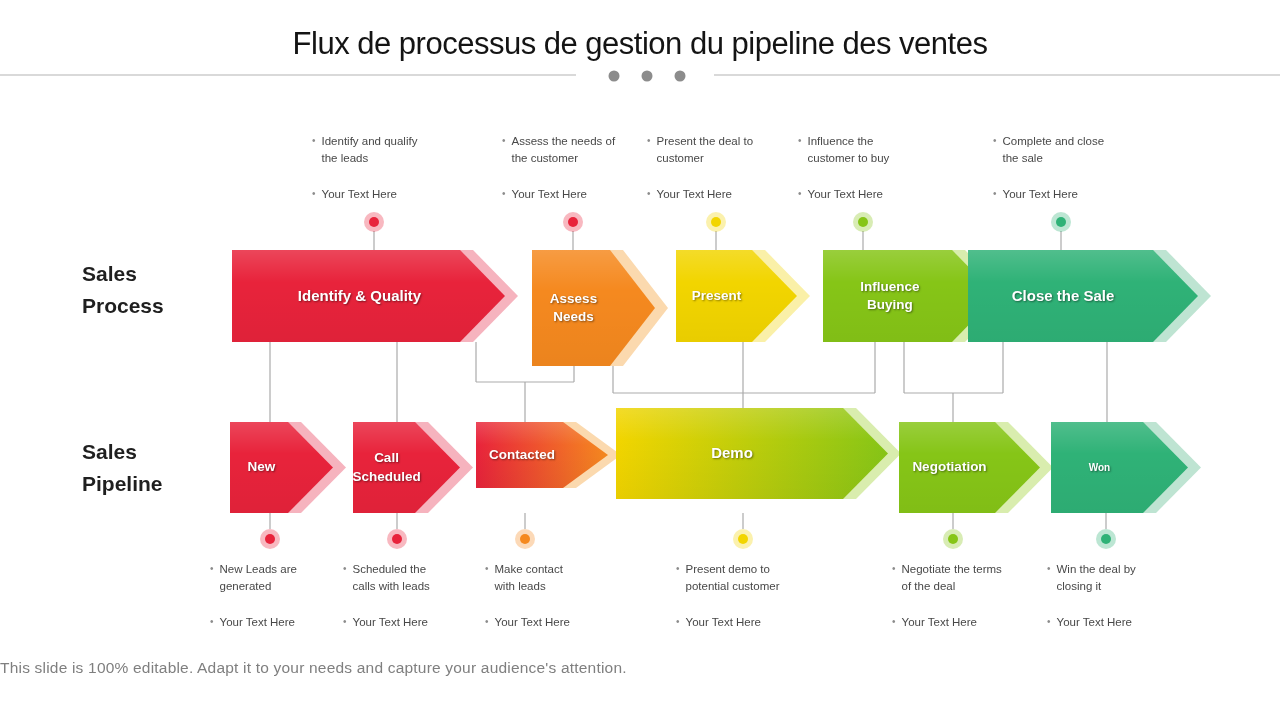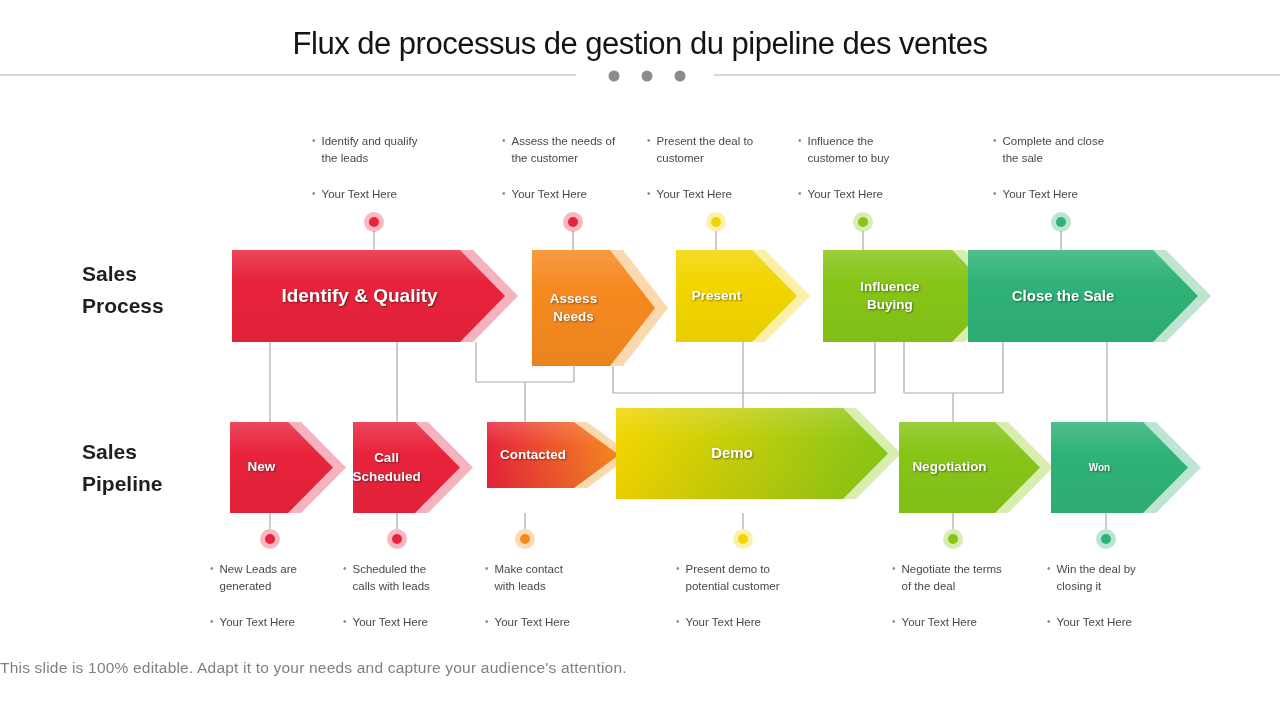--- a/index.html
+++ b/index.html
@@ -143,21 +143,21 @@
 
   <div class="dot" style="left: 374px; top: 222px; --dc: #E8233B;"></div>
   <div class="dot" style="left: 573px; top: 222px; --dc: #E8233B;"></div>
   <div class="dot" style="left: 716px; top: 222px; --dc: #F2D500;"></div>
   <div class="dot" style="left: 863px; top: 222px; --dc: #86C517;"></div>
   <div class="dot" style="left: 1061px; top: 222px; --dc: #2FB277;"></div>
 
   <div class="arrow" style="left:232px;top:250px;width:286px;height:92px;">
     <div class="echo" style="--e: #F6B3BE;"></div>
     <div class="main" style="--c1: #E8233B; --c2: #E8233B;">
-      <span class="alabel" style="font-size:19px;padding-left:22px;">Identify &amp; Quality</span>
+      <span class="alabel" style="font-size:15px;padding-left:22px;">Identify &amp; Quality</span>
     </div>
   </div>
   <div class="arrow" style="left:532px;top:250px;width:136px;height:116px;">
     <div class="echo" style="--e: #FBD9AE;"></div>
     <div class="main" style="--c1: #F5891F; --c2: #F5891F;">
       <span class="alabel">Assess
 Needs</span>
     </div>
   </div>
   <div class="arrow" style="left:676px;top:250px;width:134px;height:92px;">
@@ -186,21 +186,21 @@
       <span class="alabel">New</span>
     </div>
   </div>
   <div class="arrow" style="left:353px;top:422px;width:120px;height:91px;">
     <div class="echo" style="--e: #F6B3BE;"></div>
     <div class="main" style="--c1: #E8233B; --c2: #E8233B;">
       <span class="alabel">Call
 Scheduled</span>
     </div>
   </div>
-  <div class="arrow" style="left:487px;top:422px;width:145px;height:66px;">
+  <div class="arrow" style="left:476px;top:422px;width:145px;height:66px;">
     <div class="echo" style="--e: #FBD9AE;"></div>
     <div class="main" style="--c1: #E8233B; --c2: #F5891F;">
       <span class="alabel">Contacted</span>
     </div>
   </div>
   <div class="arrow" style="left:616px;top:408px;width:285px;height:91px;">
     <div class="echo" style="--e: #D9EDAE;"></div>
     <div class="main" style="--c1: #F2D500; --c2: #86C517;">
       <span class="alabel" style="font-size:15px;">Demo</span>
     </div>

